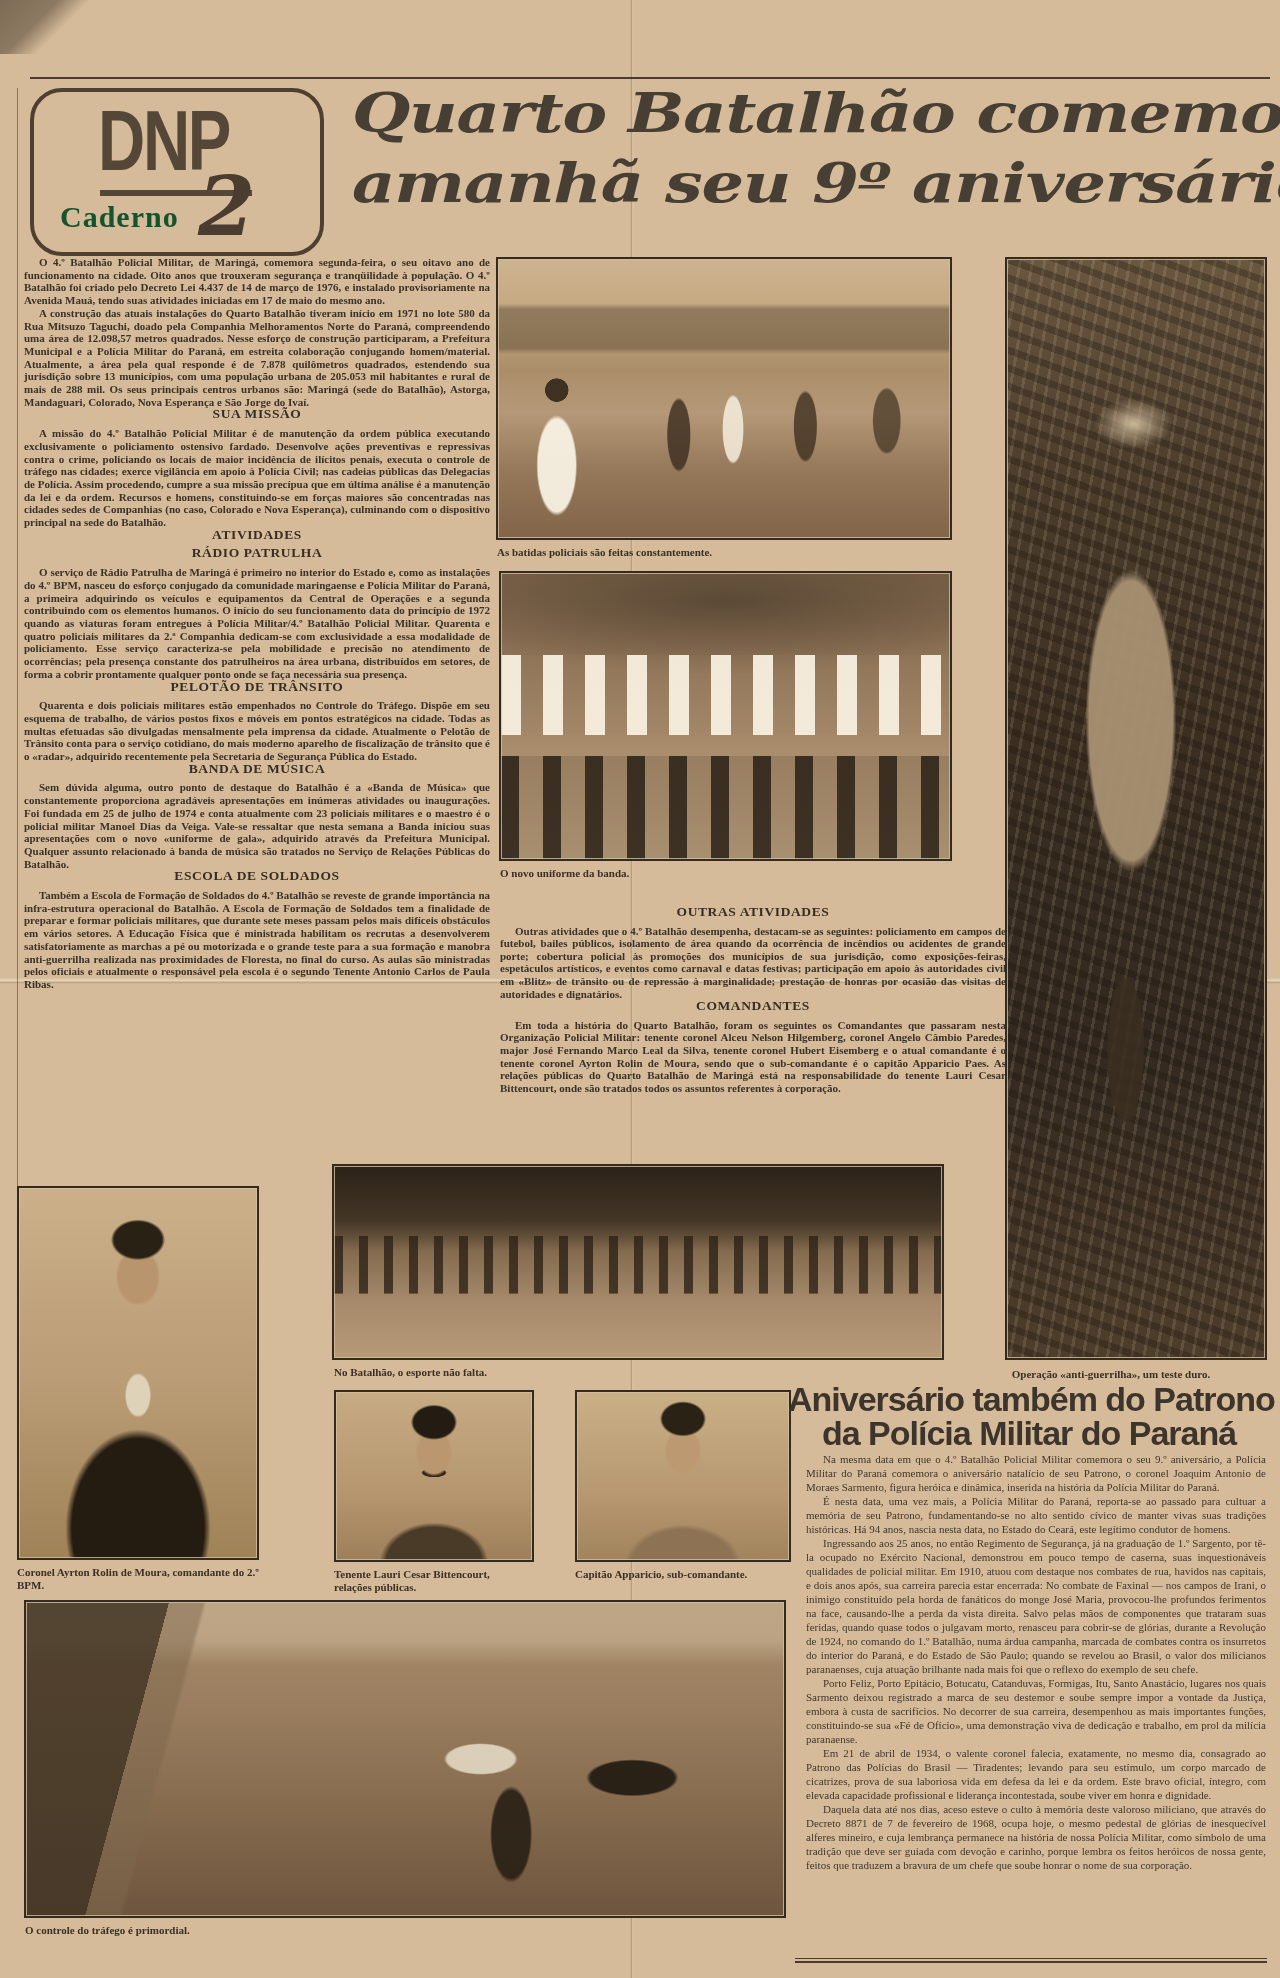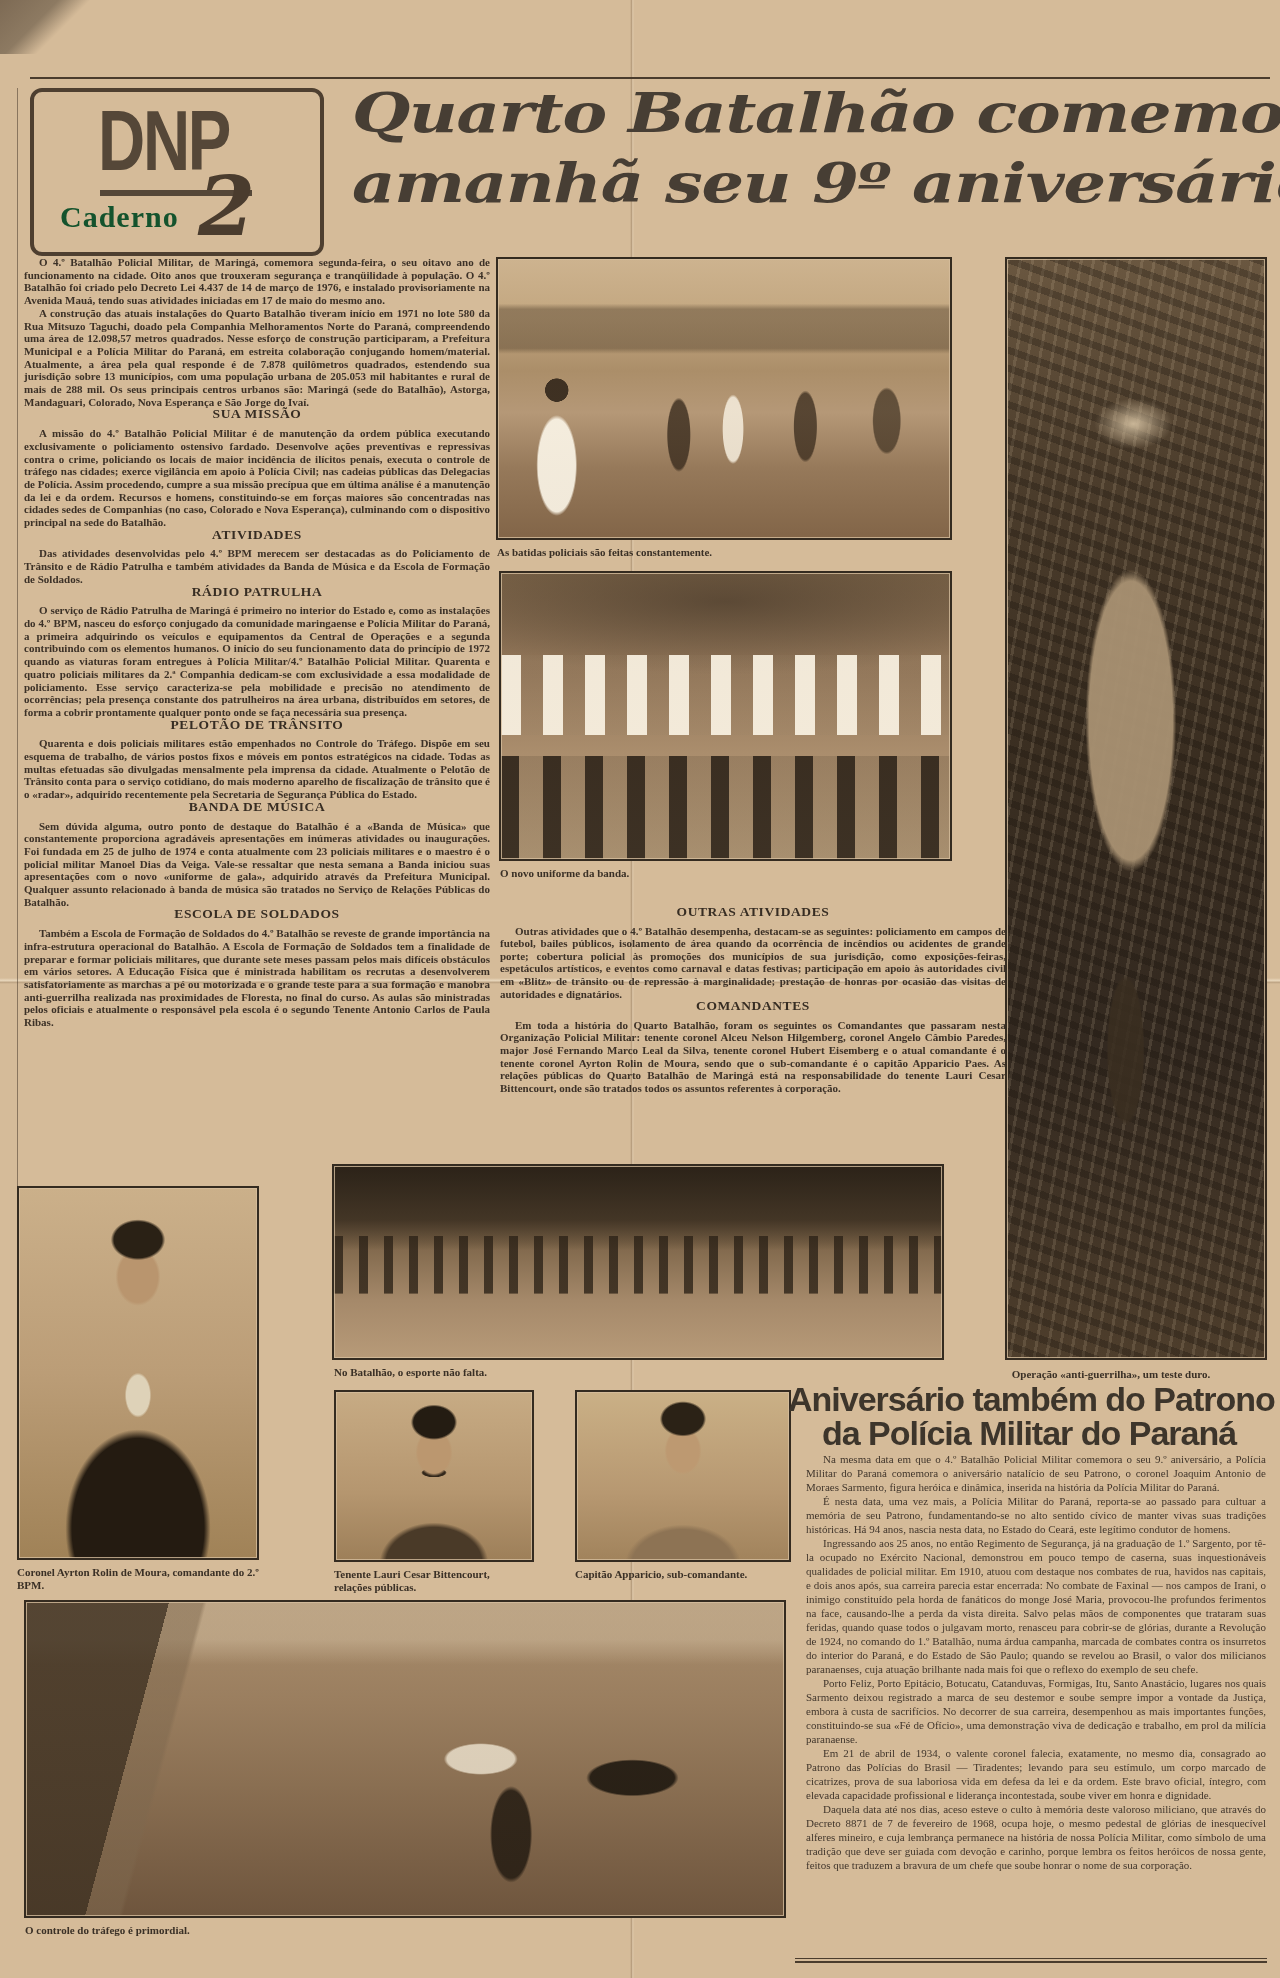--- a/index.html
+++ b/index.html
@@ -17,21 +17,21 @@
     color:#3e332a;
   }
   .crease-v{position:absolute;top:0;bottom:0;width:4px;
     background:linear-gradient(90deg,transparent,rgba(90,66,42,.25) 40%,rgba(255,245,225,.25) 70%,transparent);}
   .crease-h{position:absolute;left:0;right:0;height:6px;
     background:linear-gradient(180deg,transparent,rgba(250,240,220,.5) 40%,rgba(96,72,48,.18) 75%,transparent);}
   .corner-tl{position:absolute;left:0;top:0;width:92px;height:54px;
     background:linear-gradient(135deg,#7d6a54 0%,#8d7a62 40%,transparent 62%);}
   .rule{position:absolute;background:#4a3c2d;}
   .masthead{position:absolute;left:30px;top:88px;width:286px;height:160px;
-    border:4px solid #4e3f30;border-radius:12px;}
+    border:4px solid #4e3f30;border-radius:32px;}
   .mast-logo{position:absolute;left:64px;top:2px;font-family:"Liberation Sans",sans-serif;
     font-weight:bold;font-size:86px;line-height:92px;color:#554738;letter-spacing:-3px;
     transform:scaleX(.76);transform-origin:left top;}
   .mast-underline{position:absolute;left:66px;top:98px;width:152px;height:6px;background:#554738;}
   .mast-caderno{position:absolute;left:26px;top:108px;font-size:30px;font-weight:bold;
     color:#14532d;letter-spacing:1px;}
   .mast-num{position:absolute;left:164px;top:66px;font-size:82px;font-weight:bold;font-style:italic;
     color:#4a3c2e;font-family:"DejaVu Serif",serif;}
   .headline{position:absolute;left:352px;font-family:"DejaVu Serif",serif;font-style:italic;
     font-weight:bold;color:#473e34;font-size:54px;line-height:54px;white-space:nowrap;
@@ -134,21 +134,20 @@
 
   <div class="headline" style="top:86px;">Quarto Batalhão comemora</div>
   <div class="headline" style="top:156px;">amanhã seu 9º aniversário</div>
 
   <div class="col leftcol">
     <p>O 4.º Batalhão Policial Militar, de Maringá, comemora segunda-feira, o seu oitavo ano de funcionamento na cidade. Oito anos que trouxeram segurança e tranqüilidade à população. O 4.º Batalhão foi criado pelo Decreto Lei 4.437 de 14 de março de 1976, e instalado provisoriamente na Avenida Mauá, tendo suas atividades iniciadas em 17 de maio do mesmo ano.</p>
     <p>A construção das atuais instalações do Quarto Batalhão tiveram início em 1971 no lote 580 da Rua Mitsuzo Taguchi, doado pela Companhia Melhoramentos Norte do Paraná, compreendendo uma área de 12.098,57 metros quadrados. Nesse esforço de construção participaram, a Prefeitura Municipal e a Polícia Militar do Paraná, em estreita colaboração conjugando homem/material. Atualmente, a área pela qual responde é de 7.878 quilômetros quadrados, estendendo sua jurisdição sobre 13 municípios, com uma população urbana de 205.053 mil habitantes e rural de mais de 288 mil. Os seus principais centros urbanos são: Maringá (sede do Batalhão), Astorga, Mandaguari, Colorado, Nova Esperança e São Jorge do Ivaí.</p>
     <div class="sec-head">SUA MISSÃO</div>
     <p>A missão do 4.º Batalhão Policial Militar é de manutenção da ordem pública executando exclusivamente o policiamento ostensivo fardado. Desenvolve ações preventivas e repressivas contra o crime, policiando os locais de maior incidência de ilícitos penais, executa o controle de tráfego nas cidades; exerce vigilância em apoio à Polícia Civil; nas cadeias públicas das Delegacias de Polícia. Assim procedendo, cumpre a sua missão precípua que em última análise é a manutenção da lei e da ordem. Recursos e homens, constituindo-se em forças maiores são concentradas nas cidades sedes de Companhias (no caso, Colorado e Nova Esperança), culminando com o dispositivo principal na sede do Batalhão.</p>
     <div class="sec-head">ATIVIDADES</div>
-    <p>Das atividades desenvolvidas pelo 4.º BPM merecem ser destacadas as do Policiamento de Trânsito e de Rádio Patrulha e também atividades da Banda de Música e da Escola de Formação de Soldados.</p>
     <div class="sec-head">RÁDIO PATRULHA</div>
     <p>O serviço de Rádio Patrulha de Maringá é primeiro no interior do Estado e, como as instalações do 4.º BPM, nasceu do esforço conjugado da comunidade maringaense e Polícia Militar do Paraná, a primeira adquirindo os veículos e equipamentos da Central de Operações e a segunda contribuindo com os elementos humanos. O início do seu funcionamento data do princípio de 1972 quando as viaturas foram entregues à Polícia Militar/4.º Batalhão Policial Militar. Quarenta e quatro policiais militares da 2.ª Companhia dedicam-se com exclusividade a essa modalidade de policiamento. Esse serviço caracteriza-se pela mobilidade e precisão no atendimento de ocorrências; pela presença constante dos patrulheiros na área urbana, distribuídos em setores, de forma a cobrir prontamente qualquer ponto onde se faça necessária sua presença.</p>
     <div class="sec-head">PELOTÃO DE TRÂNSITO</div>
     <p>Quarenta e dois policiais militares estão empenhados no Controle do Tráfego. Dispõe em seu esquema de trabalho, de vários postos fixos e móveis em pontos estratégicos na cidade. Todas as multas efetuadas são divulgadas mensalmente pela imprensa da cidade. Atualmente o Pelotão de Trânsito conta para o serviço cotidiano, do mais moderno aparelho de fiscalização de trânsito que é o «radar», adquirido recentemente pela Secretaria de Segurança Pública do Estado.</p>
     <div class="sec-head">BANDA DE MÚSICA</div>
     <p>Sem dúvida alguma, outro ponto de destaque do Batalhão é a «Banda de Música» que constantemente proporciona agradáveis apresentações em inúmeras atividades ou inaugurações. Foi fundada em 25 de julho de 1974 e conta atualmente com 23 policiais militares e o maestro é o policial militar Manoel Dias da Veiga. Vale-se ressaltar que nesta semana a Banda iniciou suas apresentações com o novo «uniforme de gala», adquirido através da Prefeitura Municipal. Qualquer assunto relacionado à banda de música são tratados no Serviço de Relações Públicas do Batalhão.</p>
     <div class="sec-head">ESCOLA DE SOLDADOS</div>
     <p>Também a Escola de Formação de Soldados do 4.º Batalhão se reveste de grande importância na infra-estrutura operacional do Batalhão. A Escola de Formação de Soldados tem a finalidade de preparar e formar policiais militares, que durante sete meses passam pelos mais difíceis obstáculos em vários setores. A Educação Física que é ministrada habilitam os recrutas a desenvolverem satisfatoriamente as marchas a pé ou motorizada e o grande teste para a sua formação e manobra anti-guerrilha realizada nas proximidades de Floresta, no final do curso. As aulas são ministradas pelos oficiais e atualmente o responsável pela escola é o segundo Tenente Antonio Carlos de Paula Ribas.</p>
   </div>
 

